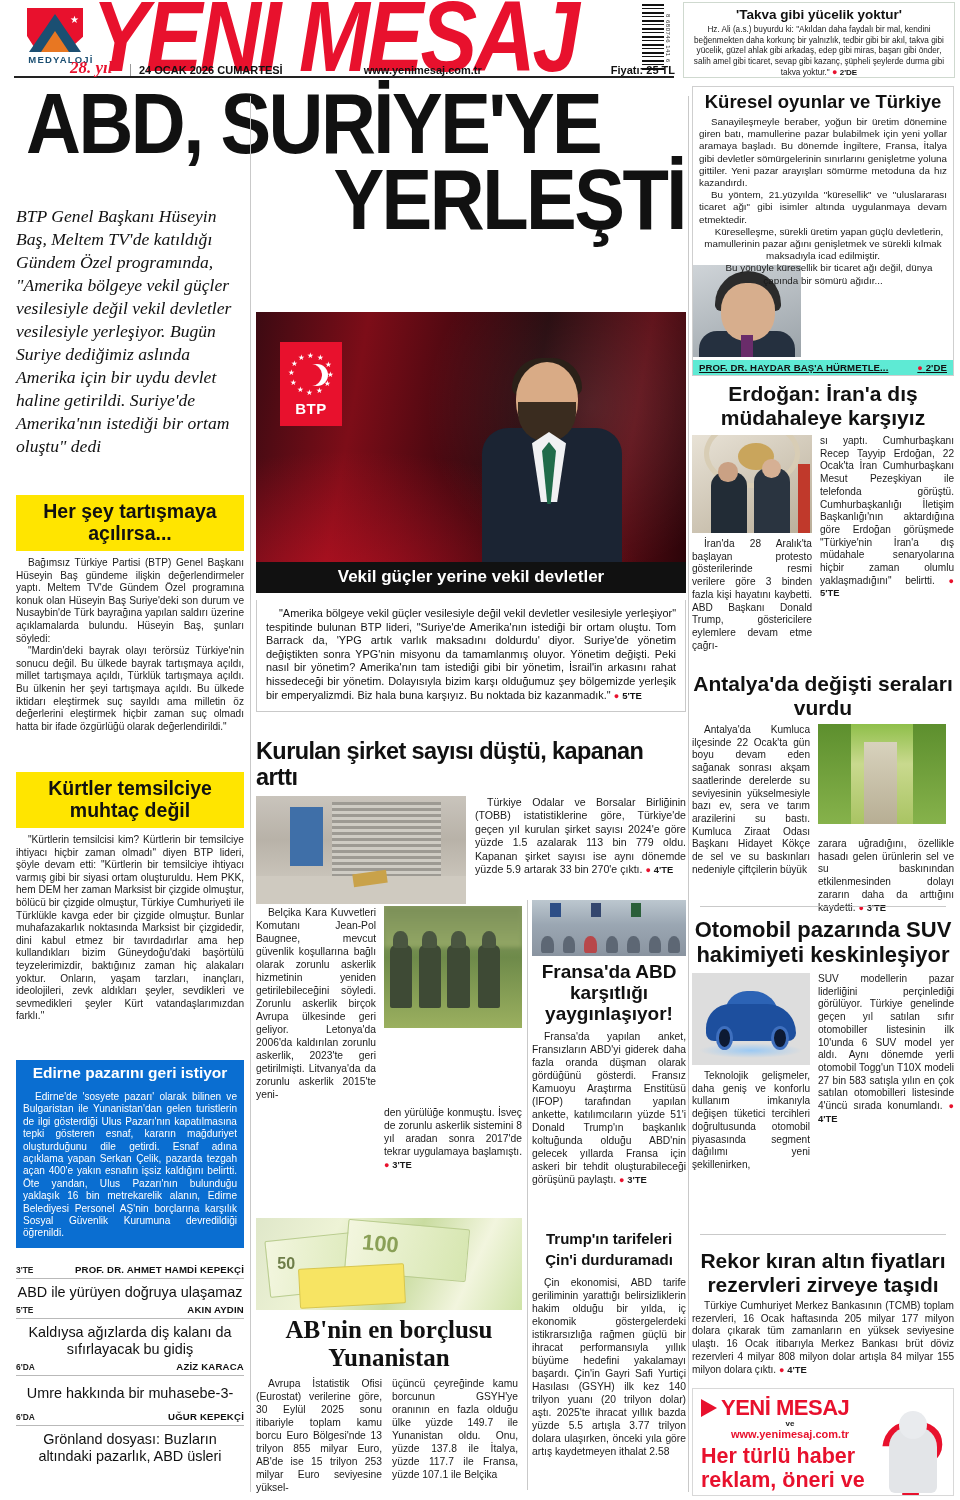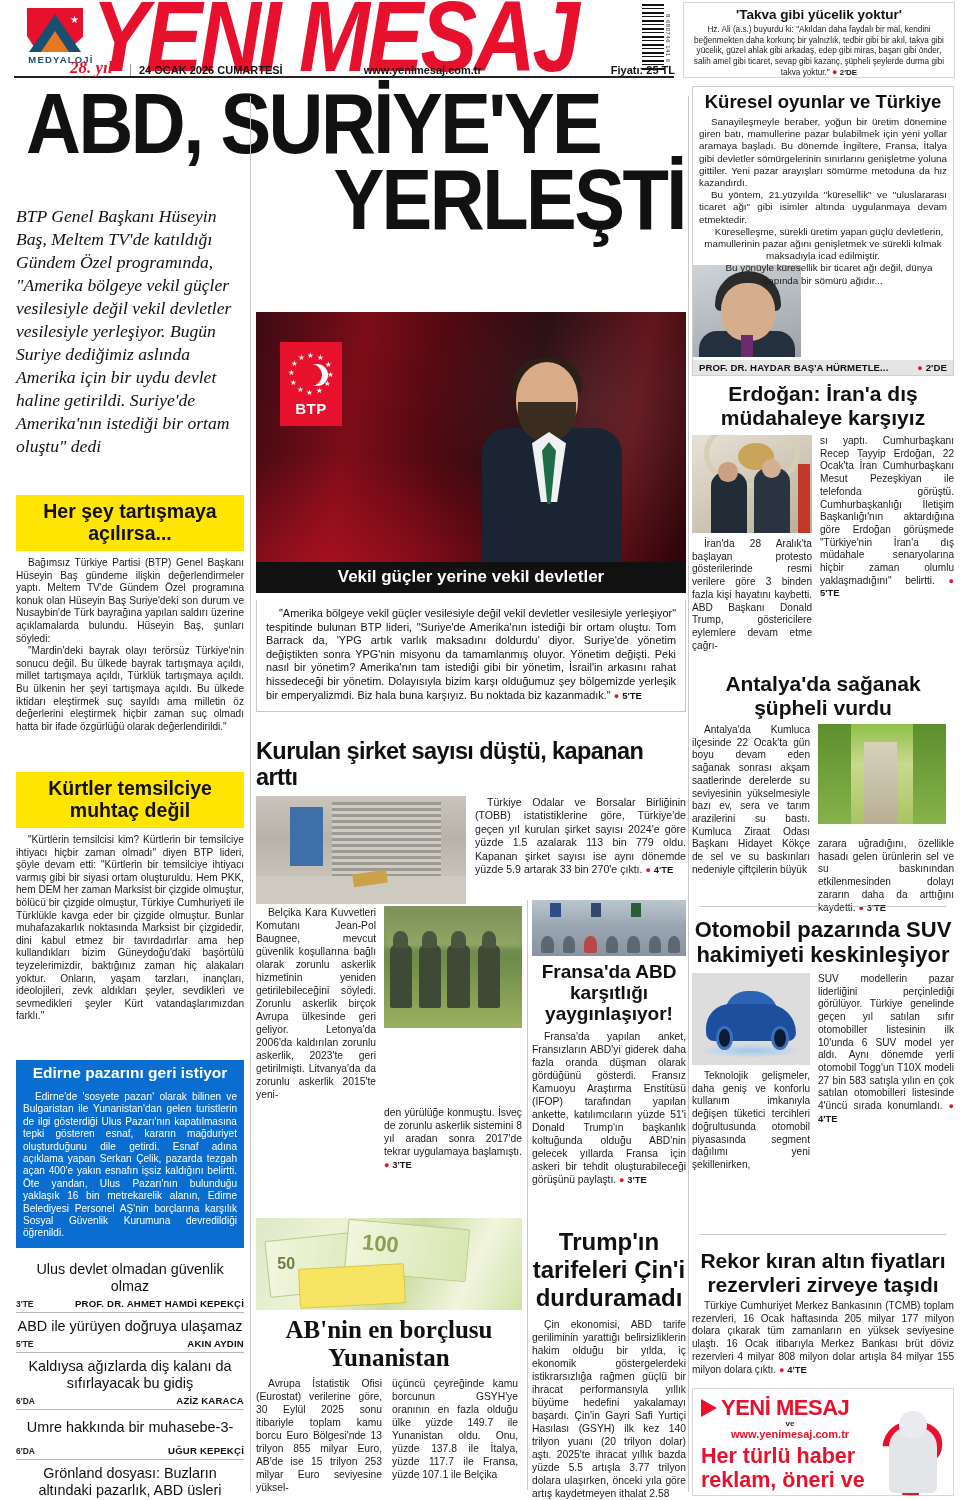--- a/index.html
+++ b/index.html
@@ -233,22 +233,22 @@
   }
   .crowd-img .flag { position:absolute; top: 6%; width: 7%; height: 24%; background:#2d4e86; }
 
   
   .rbox { border:1px solid #cfcfcf; padding: 4px 6px 0; position:relative; }
   .r-title-sans { font-size: 18.5px; font-weight:700; text-align:center; line-height:21px; color:#111; }
   .r-title-sans2 { font-size: 21px; font-weight:700; text-align:center; line-height:23.5px; color:#111; }
   .rbody { font-size: 9.8px; line-height: 12.2px; text-align:justify; color:#1a1a1a; }
   .rbody p { text-indent: 12px; }
   .hurmet {
-    background:#e5e5e5; display:flex; justify-content:space-between; align-items:center;
-    padding: 2px 6px; font-size: 9.6px; font-weight:700; letter-spacing:0.1px;
+    background:#5eead4; display:flex; justify-content:space-between; align-items:center;
+    padding: 2px 6px; font-size: 9.6px; font-weight:700; letter-spacing:0.1px;text-decoration:underline;
   }
   .portrait-h {
     position:absolute; left: 0px; bottom: 18px; width: 108px; height: 92px; overflow:hidden;
   }
   .portrait-h .bg { position:absolute; inset:0; background: linear-gradient(160deg,#cfd4d8,#9aa2a8); }
   .portrait-h .hair { position:absolute; left: 22px; top: 6px; width: 66px; height: 40px; border-radius: 34px 34px 6px 6px; background:#2b2b2b; }
   .portrait-h .face { position:absolute; left: 28px; top: 18px; width: 54px; height: 58px; border-radius: 46%; background:#d7ae8d; }
   .portrait-h .suit { position:absolute; left: 6px; top: 66px; width: 96px; height: 40px; background:#25303f; border-radius: 18px 18px 0 0; }
   .portrait-h .tie { position:absolute; left: 48px; top: 70px; width: 12px; height: 30px; background:#6a2c6a; }
 
@@ -396,21 +396,20 @@
   <div style="position:absolute;left:16px;top:1060px;width:228px;">
     <div class="bluebar">Edirne pazarını geri istiyor</div>
     <div class="bluebody">
       <p>Edirne'de 'sosyete pazarı' olarak bilinen ve Bulgaristan ile Yunanistan'dan gelen turistlerin de ilgi gösterdiği Ulus Pazarı'nın kapatılmasına tepki gösteren esnaf, kararın mağduriyet oluşturduğunu dile getirdi. Esnaf adına açıklama yapan Serkan Çelik, pazarda tezgah açan 400'e yakın esnafın işsiz kaldığını belirtti. Öte yandan, Ulus Pazarı'nın bulunduğu yaklaşık 16 bin metrekarelik alanın, Edirne Belediyesi Personel AŞ'nin borçlarına karşılık Sosyal Güvenlik Kurumuna devredildiği öğrenildi.</p>
     </div>
   </div>
 
   <div style="position:absolute;left:16px;top:1256px;width:228px;">
 
     <div class="colitem">
-      <div class="ttl">Ulus devlet olmadan güvenlik olmaz</div>
       <div class="meta">
         <span class="pg">3'TE</span>
         <span class="au">PROF. DR. AHMET HAMDİ KEPEKÇİ</span>
       </div>
     </div>
 
     <div class="colitem">
       <div class="ttl">ABD ile yürüyen doğruya ulaşamaz</div>
       <div class="meta">
         <span class="pg">5'TE</span>
@@ -518,21 +517,21 @@
     <div class="bodytxt" style="margin-top:6px;font-size:10.3px;line-height:13px;">
       <p>
         <span>Fransa'da yapılan anket, Fransızların ABD'yi giderek daha fazla oranda düşman olarak gördüğünü gösterdi. Fransız Kamuoyu Araştırma Enstitüsü (IFOP) tarafından yapılan ankette, katılımcıların yüzde 51'i Donald Trump'ın başkanlık koltuğunda olduğu ABD'nin gelecek yıllarda Fransa için askeri bir tehdit oluşturabileceği görüşünü paylaştı.</span>
         <span class="dotred">●</span>
         <span style="font-weight:700;font-size:9.4px">3'TE</span>
       </p>
     </div>
   </div>
 
   <div style="position:absolute;left:532px;top:1228px;width:154px;">
-    <div class="ch-sans-c" style="font-size:24px;line-height:28px;">Trump'ın tarifeleri Çin'i durduramadı</div>
+    <div class="ch-sans-c" style="font-size:15px;line-height:21px;">Trump'ın tarifeleri Çin'i durduramadı</div>
     <div class="bodytxt" style="margin-top:6px;font-size:10.3px;line-height:13px;">
       <p>Çin ekonomisi, ABD tarife geriliminin yarattığı belirsizliklerin hakim olduğu bir yılda, iç ekonomik göstergelerdeki istikrarsızlığa rağmen güçlü bir ihracat performansıyla yıllık büyüme hedefini yakalamayı başardı. Çin'in Gayri Safi Yurtiçi Hasılası (GSYH) ilk kez 140 trilyon yuanı (20 trilyon dolar) aştı. 2025'te ihracat yıllık bazda yüzde 5.5 artışla 3.77 trilyon dolara ulaşırken, önceki yıla göre artış kaydetmeyen ithalat 2.58</p>
     </div>
   </div>
 
   <div class="vline" style="left:250px;top:96px;height:1396px;"></div>
   <div class="vline" style="left:688px;top:96px;height:1396px;"></div>
   <div class="vline" style="left:527px;top:900px;height:590px;"></div>
 
   <div class="rbox" style="position:absolute;left:692px;top:86px;width:262px;height:290px;overflow:hidden;">
@@ -577,21 +576,21 @@
         <p style="text-indent:0">
           <span>sı yaptı. Cumhurbaşkanı Recep Tayyip Erdoğan, 22 Ocak'ta İran Cumhurbaşkanı Mesut Pezeşkiyan ile telefonda görüştü. Cumhurbaşkanlığı İletişim Başkanlığı'nın aktardığına göre Erdoğan görüşmede "Türkiye'nin İran'a dış müdahale senaryolarına hiçbir zaman olumlu yaklaşmadığını" belirtti.</span>
           <span class="dotred">●</span>
           <span style="font-weight:700;font-size:9.4px">5'TE</span>
         </p>
       </div>
     </div>
   </div>
 
   <div style="position:absolute;left:692px;top:672px;width:262px;">
-    <div class="r-title-sans2">Antalya'da sağanak şüpheli vurdu</div>
+    <div class="r-title-sans2">Antalya'da değişti seraları vurdu</div>
     <div style="display:flex;gap:8px;margin-top:5px;">
       <div class="rbody" style="width:118px;font-size:10.1px;line-height:12.7px;">
         <p>Antalya'da Kumluca ilçesinde 22 Ocak'ta gün boyu devam eden sağanak sonrası akşam saatlerinde derelerde su seviyesinin yükselmesiyle bazı ev, sera ve tarım arazilerini su bastı. Kumluca Ziraat Odası Başkanı Hidayet Kökçe de sel ve su baskınları nedeniyle çiftçilerin büyük</p>
       </div>
       <div style="flex:1;">
         <div class="imgph sera-img" style="width:128px;height:100px;">
           <div class="row" style="left:0;"></div>
           <div class="row" style="right:0;"></div>
           <div class="water"></div>
         </div>

